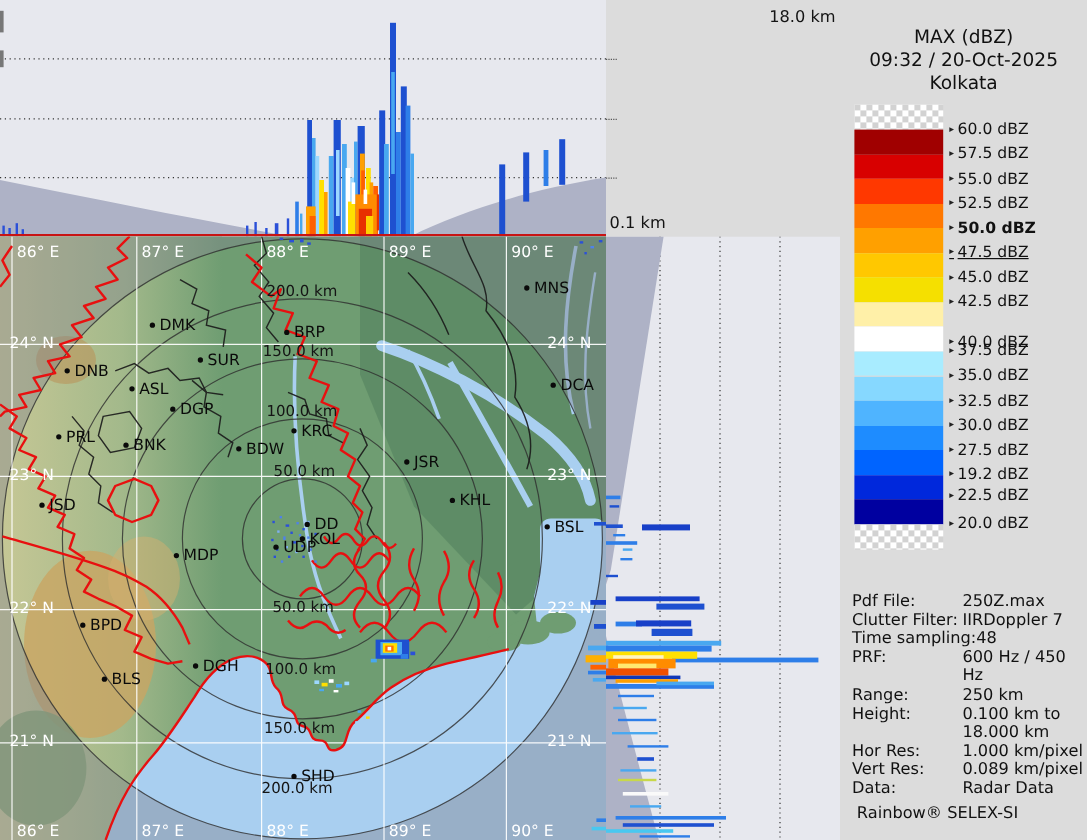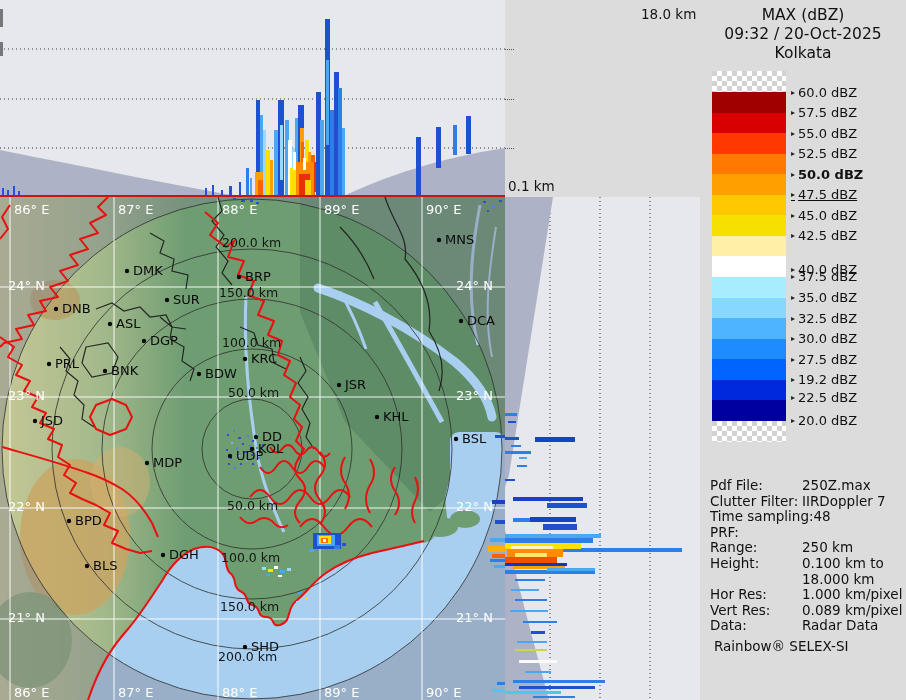--- a/index.html
+++ b/index.html
@@ -9,21 +9,21 @@
   #top-panel{left:0;top:0;width:505px;height:197px}
   #side-panel{left:505px;top:197px;width:195px;height:503px}
   #map-panel{left:0;top:197px;width:505px;height:503px}
   svg{display:block}
   .axis-label{position:absolute;font-size:13.5px;color:#141414;white-space:nowrap}
   #lbl-hmax{left:641px;top:6px}
   #lbl-hmin{left:508px;top:178px}
   .tick{position:absolute;width:9px;height:0;border-top:1px dotted #555;left:505px}
   
   #legend{left:700px;top:0;width:206px;height:700px;background:#DCDCDC}
-  .legend-head{text-align:center;font-size:15.5px;line-height:19px;padding-top:6px}
+  .legend-head{text-align:center;font-size:15.5px;line-height:19px;padding-top:22px}
   #scale{position:relative;margin:8px 0 0 12px;height:378px}
   .band{position:absolute;left:0;width:74px}
   .checker{background:repeating-conic-gradient(#ffffff 0% 25%, #d2d2d2 0% 50%);background-size:10px 10px}
   .scale-label{position:absolute;left:79px;font-size:13px;white-space:nowrap;color:#111}
   .scale-label .arrow{font-size:8px;margin-right:3px;vertical-align:2px;color:#222}
   #info{margin:29px 0 0 10px;font-size:13.5px;line-height:15.6px}
   .info-row{display:flex}
   .info-label{min-width:92px}
   #brand{margin:4px 0 0 14px;font-size:13.5px}
 </style>
@@ -464,20 +464,21 @@
       <div class="info-row">
         <span class="info-label">Clutter Filter:</span>
         <span>IIRDoppler 7</span>
       </div>
       <div class="info-row">
         <span class="info-label">Time sampling:</span>
         <span>48</span>
       </div>
       <div class="info-row">
         <span class="info-label">PRF:</span>
+        <span>600 Hz / 450 Hz</span>
       </div>
       <div class="info-row">
         <span class="info-label">Range:</span>
         <span>250 km</span>
       </div>
       <div class="info-row">
         <span class="info-label">Height:</span>
         <span>0.100 km to</span>
       </div>
       <div class="info-row">

